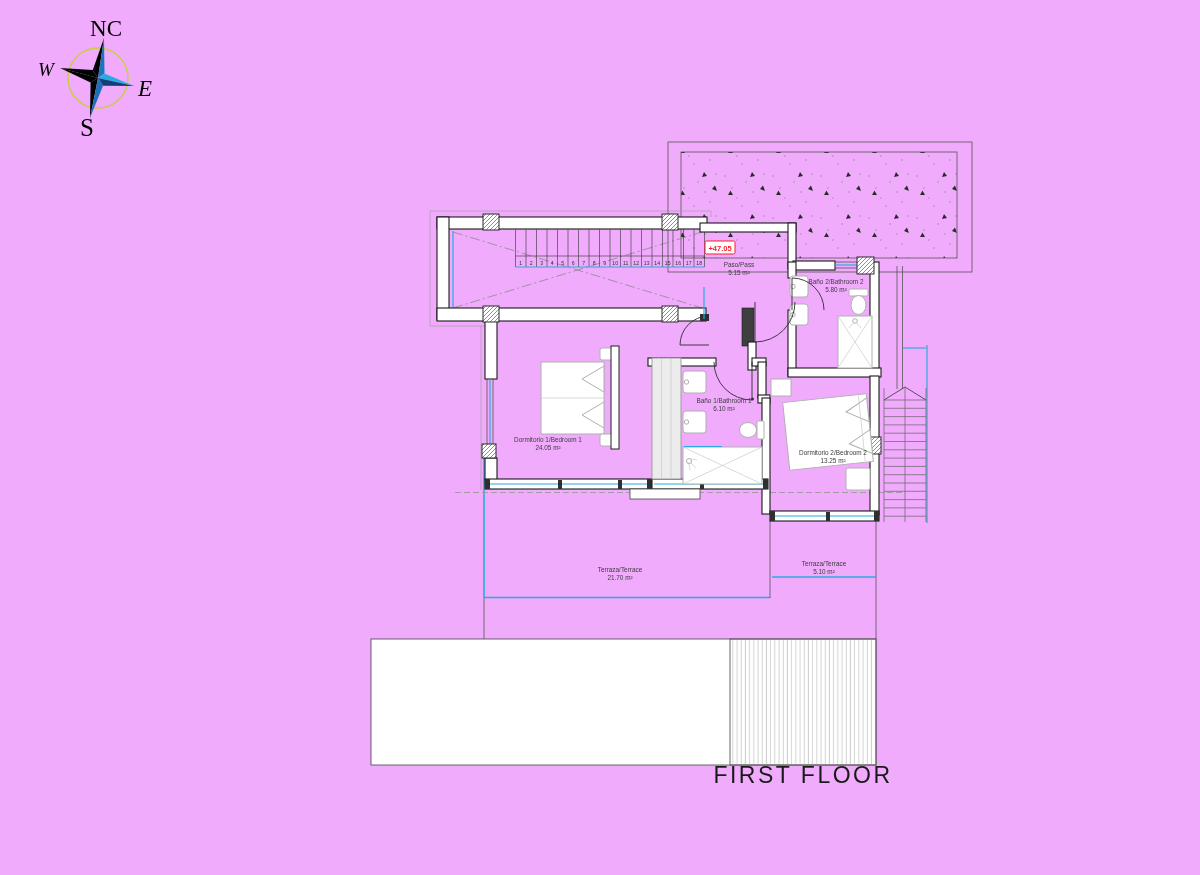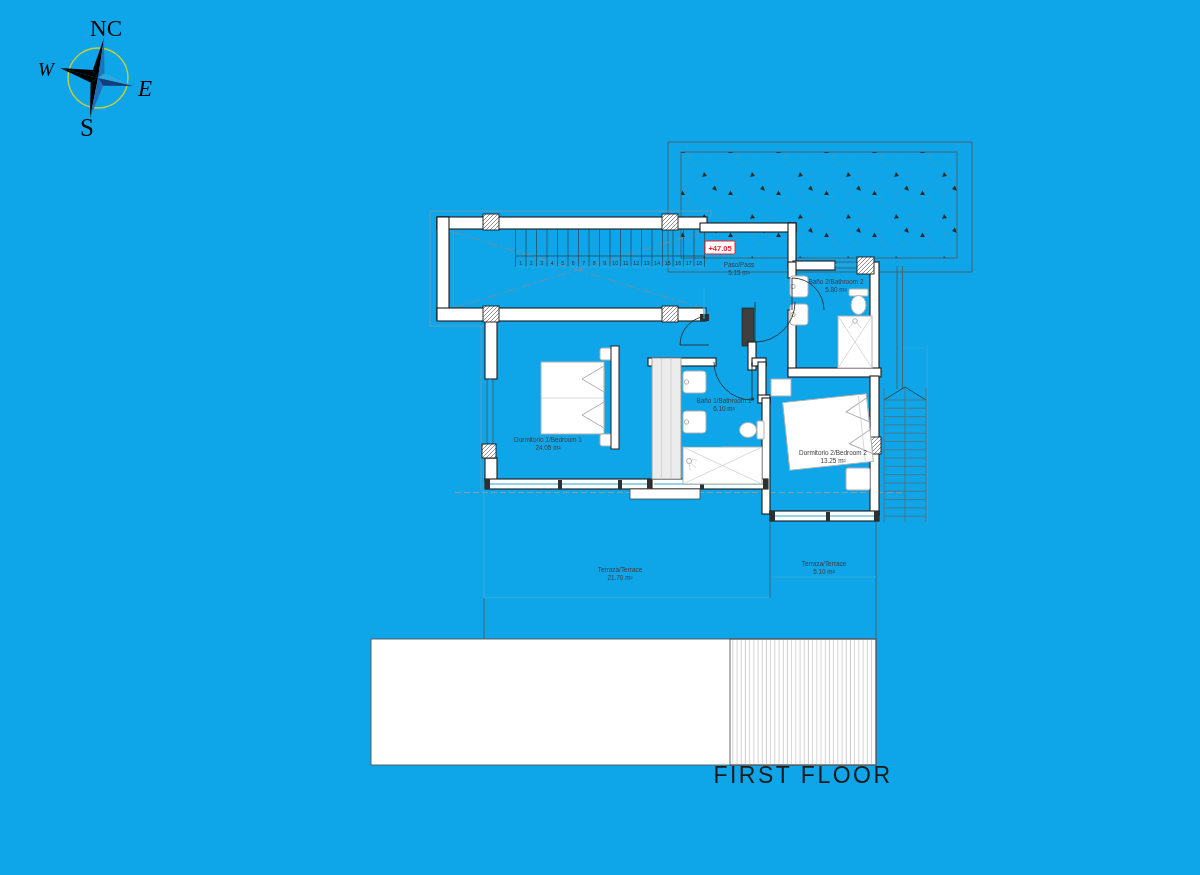--- a/index.html
+++ b/index.html
@@ -1,16 +1,16 @@
 <!DOCTYPE html>
 <html><head>
 <meta charset="utf-8">
 <style>
   html,body{margin:0;padding:0;background:#ffffff;}
-  .page{position:relative;width:1200px;height:875px;background:#0ea5e9;overflow:hidden;
+  .page{position:relative;width:1200px;height:875px;background:#f0abfc;overflow:hidden;
         font-family:"Liberation Sans",sans-serif;}
   svg{display:block}
   .wall{fill:#ffffff;stroke:#1a1a1a;stroke-width:1.1}
   .solid{fill:#2f2f2f;stroke:none}
   .hwall{fill:#3f3f3f;stroke:#1a1a1a;stroke-width:.6}
   .col{fill:url(#colhatch);stroke:#1a1a1a;stroke-width:.9}
   .thin{stroke:#9a9a9a;stroke-width:.6;fill:none}
   .thin2{stroke:#555;stroke-width:.8;fill:none}
   .cyan{stroke:#29ABE2;stroke-width:1.6;fill:none}
   .cyanthin{stroke:#29ABE2;stroke-width:1.2;fill:none}

